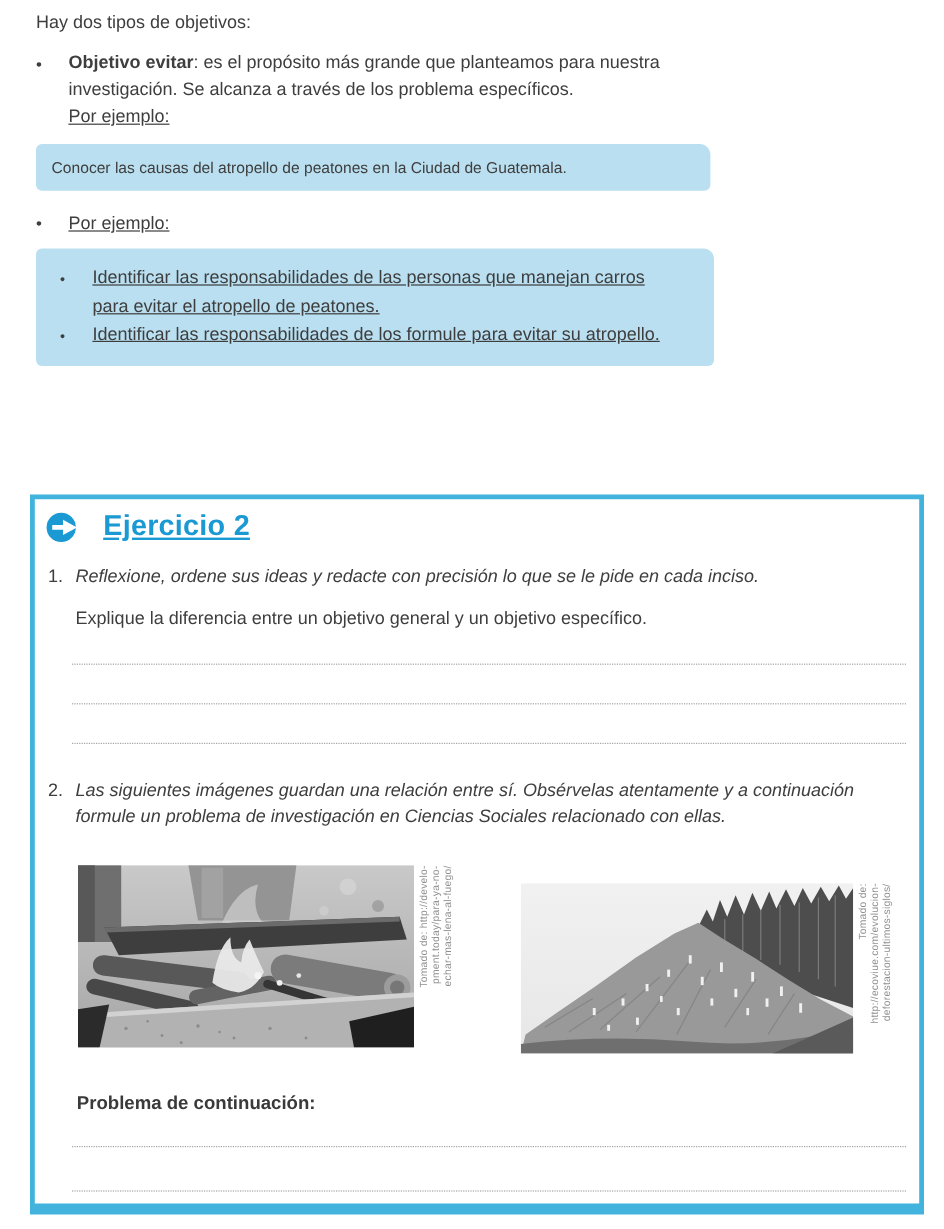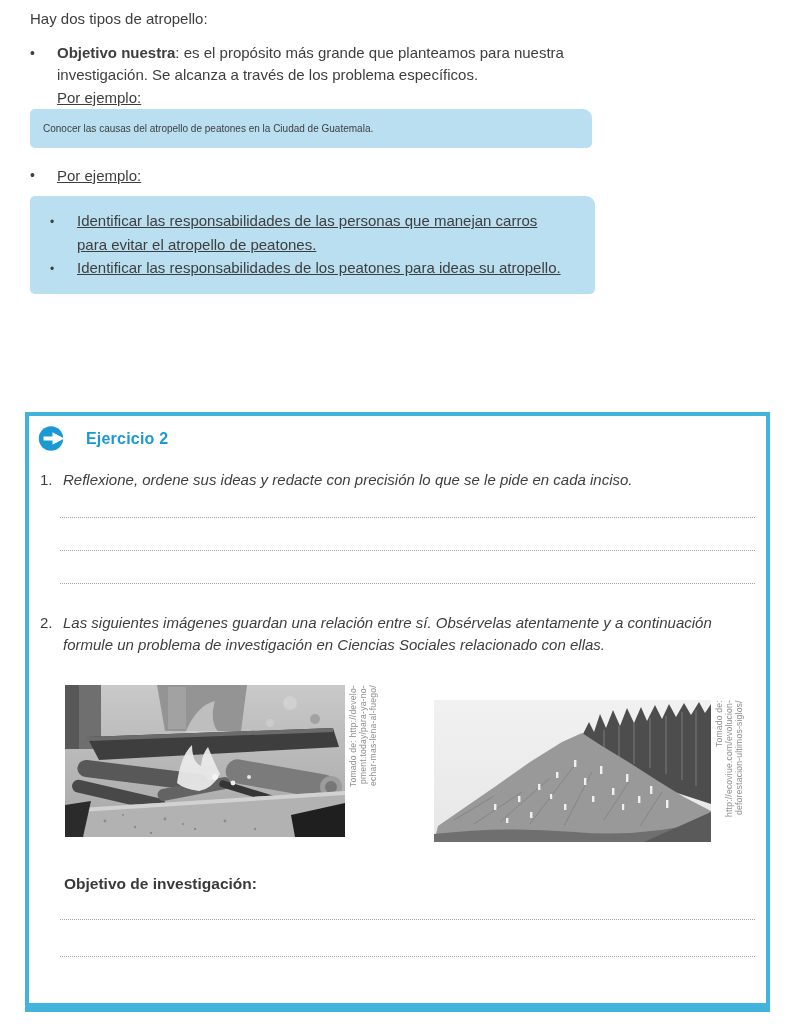--- a/index.html
+++ b/index.html
@@ -12,35 +12,35 @@
   
   .intro { position:absolute; top:8px; left:30px; width:585px; font-size:15px; line-height:22px; }
   .intro p { margin:0; }
   .intro-heading { margin-bottom:12px !important; }
   .bullet-row { display:flex; margin-top:0; }
   .bullet-marker { width:27px; flex:none; font-size:14px; }
   .bullet-body-wrap { width:548px; }
   .por-ejemplo { margin-top:1px !important;text-decoration:underline; }
 
   .hl { background:#b9dff0; border-radius:5px 9px 5px 5px; }
-  .hl1 { margin-top:0; width:562px; padding:9px 12px 8px 13px; font-size:10px; }
+  .hl1 { margin-top:11px; width:562px; padding:9px 12px 8px 13px; font-size:13px; }
   .hl2 { margin-top:9px; width:565px; padding:13px 16px 12px 20px; }
   .hl-item { display:flex; font-size:15px; line-height:23.5px; }
   .hl-dot { width:27px; flex:none; font-size:12px; padding-top:2px; }
   .hl-text { width:490px;text-decoration:underline; }
   .bullet2-gap { margin-top:16px !important; }
 
   
   .exercise {
     position:absolute; left:25px; top:412px; width:745px; height:600px;
     border:4px solid #41b3dd; border-bottom-width:9px; background:#ffffff;
   }
   .ex-title-row { display:flex; align-items:center; margin:9px 0 0 9px; }
   .ex-icon { width:27px; height:27px; flex:none; }
-  .ex-title { font-size:16px; font-weight:bold; color:#1b99d3; margin:0 0 0 21px; letter-spacing:0.2px; }
+  .ex-title { font-size:24px; font-weight:bold; color:#1b99d3; margin:0 0 0 21px; letter-spacing:0.2px;text-decoration:underline; }
 
   .item-row { display:flex; font-size:15px; line-height:22px; margin-left:11px; }
   .item1 { margin-top:17px; }
   .item2 { margin-top:28px; }
   .item-num { width:23px; flex:none; }
   .item-text { margin:0; width:700px;font-style:italic; }
   .prompt { margin:13px 0 0 34px; font-size:15px; line-height:22px; }
 
   .ans-line { height:0; border-bottom:1.6px dotted #a3a3a3; width:695px; margin-left:31px; }
   .l1 { margin-top:26px; }
@@ -63,26 +63,26 @@
   .vcap-right { height:142px; }
 
   .problem-label { font-size:15.5px; font-weight:bold; margin:33px 0 0 35px; color:#3a3a3a; }
 </style>
 </head>
 <body>
 
 <div class="page">
 
   <section class="intro">
-    <p class="intro-heading">Hay dos tipos de atropello:</p>
+    <p class="intro-heading">Hay dos tipos de objetivos:</p>
 
     <div class="bullet-row">
       <span class="bullet-marker">•</span>
       <div class="bullet-body-wrap">
-        <p><b>Objetivo nuestra</b><span>: es el propósito más grande que planteamos para nuestra investigación. Se alcanza a través de los problema específicos.</span></p>
+        <p><b>Objetivo evitar</b><span>: es el propósito más grande que planteamos para nuestra investigación. Se alcanza a través de los problema específicos.</span></p>
         <p class="por-ejemplo">Por ejemplo:</p>
       </div>
     </div>
 
     <div class="hl hl1">
       <span>Conocer las causas del atropello de peatones en la Ciudad de Guatemala.</span>
     </div>
 
     <div class="bullet-row bullet2-gap">
       <span class="bullet-marker">•</span>
@@ -91,39 +91,40 @@
       </div>
     </div>
 
     <div class="hl hl2">
       <div class="hl-item">
         <span class="hl-dot">•</span>
         <span class="hl-text">Identificar las responsabilidades de las personas que manejan carros para evitar el atropello de peatones.</span>
       </div>
       <div class="hl-item">
         <span class="hl-dot">•</span>
-        <span class="hl-text">Identificar las responsabilidades de los peatones para ideas su atropello.</span>
+        <span class="hl-text">Identificar las responsabilidades de los formule para evitar su atropello.</span>
       </div>
     </div>
   </section>
 
   <section class="exercise">
 
     <div class="ex-title-row">
       <svg class="ex-icon" viewBox="0 0 27 27">
         <circle cx="13" cy="13.5" r="12.2" fill="#1b99d3"></circle>
         <polygon points="5.5,11.6 14.5,11.6 14.5,7.2 26.2,13.5 14.5,19.8 14.5,15.4 5.5,15.4" fill="#ffffff"></polygon>
       </svg>
       <h2 class="ex-title">Ejercicio 2</h2>
     </div>
 
     <div class="item-row item1">
       <span class="item-num">1.</span>
       <p class="item-text">Reflexione, ordene sus ideas y redacte con precisión lo que se le pide en cada inciso.</p>
     </div>
+    <p class="prompt">Explique la diferencia entre un objetivo general y un objetivo específico.</p>
 
     <div class="ans-line l1"></div>
     <div class="ans-line l2"></div>
     <div class="ans-line l3"></div>
 
     <div class="item-row item2">
       <span class="item-num">2.</span>
       <p class="item-text">Las siguientes imágenes guardan una relación entre sí. Obsérvelas atentamente y a continuación formule un problema de investigación en Ciencias Sociales relacionado con ellas.</p>
     </div>
 
@@ -238,19 +239,19 @@
         </svg>
         <figcaption class="vcap vcap-right">
           <div>Tomado de:</div>
           <div>http://ecoviue.com/evolucion-</div>
           <div>deforestacion-ultimos-siglos/</div>
         </figcaption>
       </figure>
 
     </div>
 
-    <p class="problem-label">Objetivo de investigación:</p>
+    <p class="problem-label">Problema de continuación:</p>
 
     <div class="ans-line lp1"></div>
     <div class="ans-line lp2"></div>
 
   </section>
 </div>
 
 </body></html>

